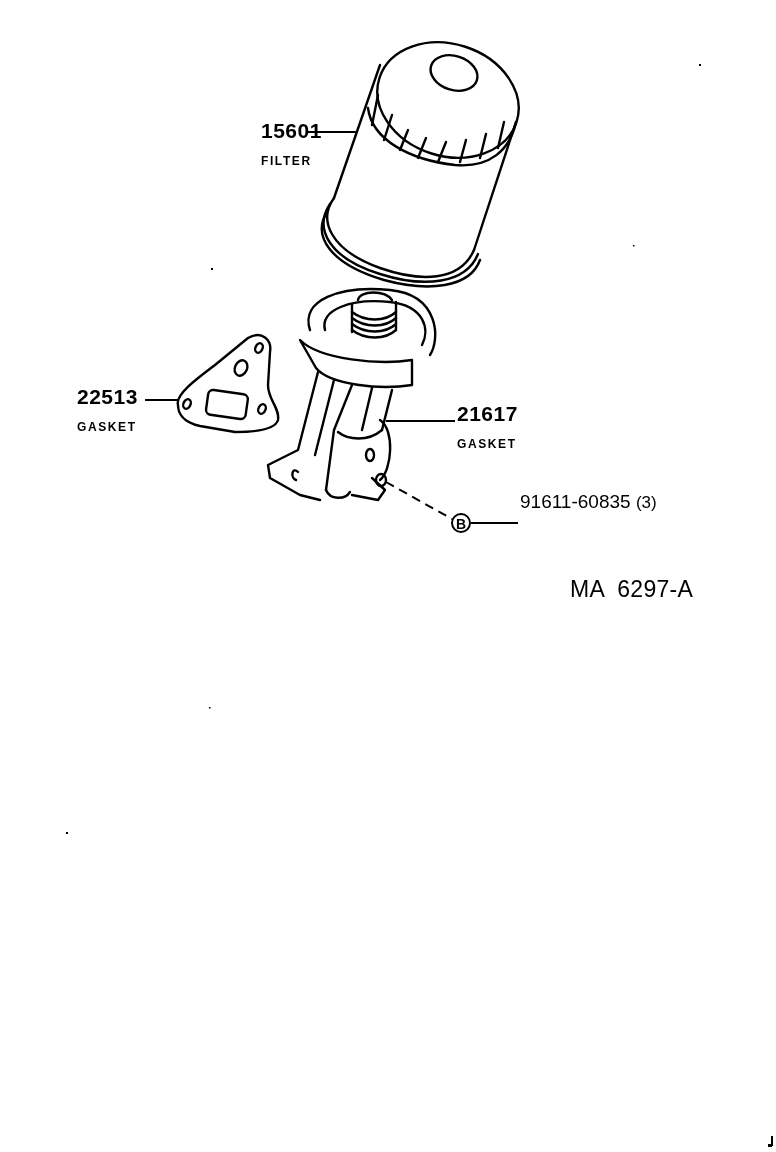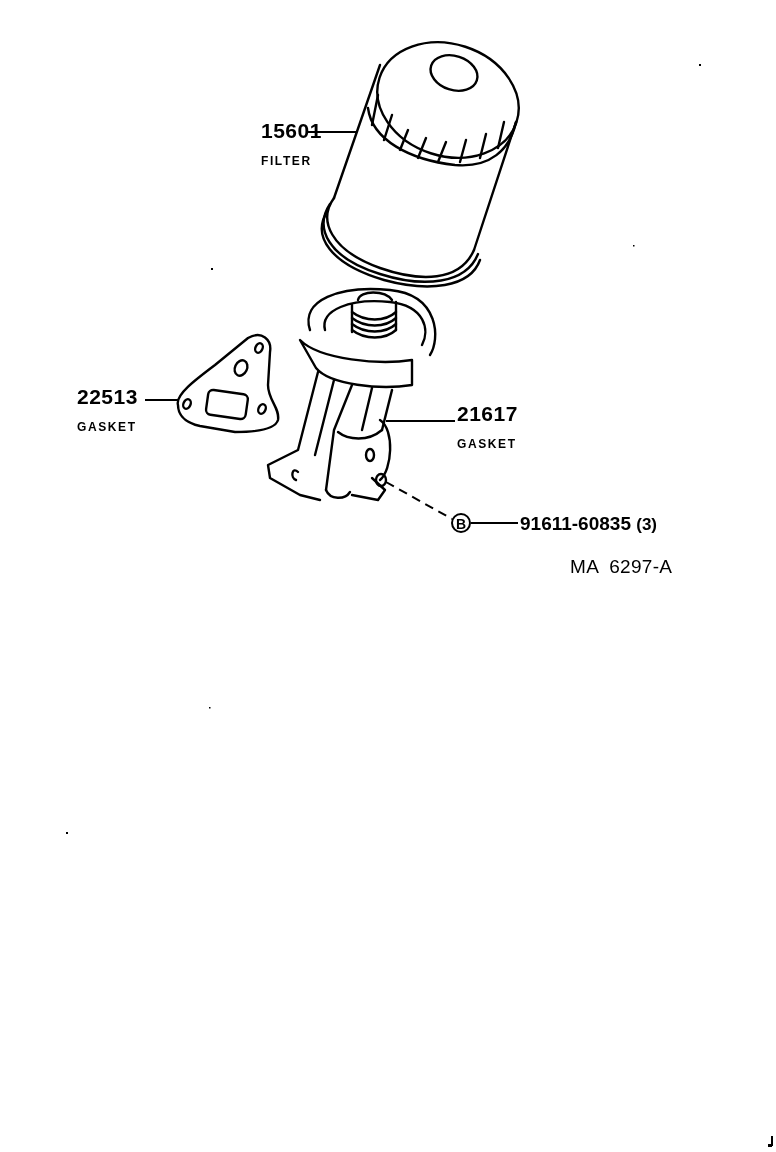--- a/index.html
+++ b/index.html
@@ -1,21 +1,21 @@
 <!DOCTYPE html>
 <html><head>
 <meta charset="utf-8">
 <style>
   html, body { margin: 0; padding: 0; background: #ffffff; }
   body { width: 776px; height: 1152px; position: relative; overflow: hidden; font-family: "Liberation Sans", sans-serif; color: #000; }
   .diagram { position: absolute; left: 0; top: 0; width: 776px; height: 1152px; }
   .label { position: absolute; line-height: 1; }
   .pn { font-family: "Liberation Sans", sans-serif; font-weight: bold; font-size: 21px; letter-spacing: 0.5px; }
   .nm { font-family: "Liberation Sans", sans-serif; font-weight: bold; font-size: 12px; letter-spacing: 1.6px; margin-top: 14px; }
-  .code { font-family: "Liberation Sans", sans-serif; font-size: 19px; font-weight: bold; letter-spacing: 0.3px; position: absolute; }
+  .code { font-family: "Liberation Sans", sans-serif; font-size: 23px; font-weight: bold; letter-spacing: 0.3px; position: absolute; margin-top: 20px; }
 </style>
 </head>
 <body>
 
 <div class="diagram">
   <svg width="776" height="1152" viewBox="0 0 776 1152" style="position:absolute;left:0;top:0;">
     <g fill="none" stroke="#000" stroke-width="2.4" stroke-linecap="round" stroke-linejoin="round">
 
       <g>
 
@@ -115,19 +115,19 @@
   <div class="label" style="left:77px; top:386px;">
     <div class="pn">22513</div>
     <div class="nm">GASKET</div>
   </div>
 
   <div class="label" style="left:457px; top:403px;">
     <div class="pn">21617</div>
     <div class="nm">GASKET</div>
   </div>
 
-  <div class="label" style="left:520px; top:514px; font-weight:bold; font-size:19px;">
+  <div class="label" style="left:520px; top:492px; font-weight:normal; font-size:19px;">
     <span>91611-60835</span>
     <span style="font-size:17px;">(3)</span>
   </div>
 
   <div class="code" style="left:570px; top:556px; font-weight:normal; white-space:pre;">MA  6297-A</div>
 </div>
 
 </body></html>

